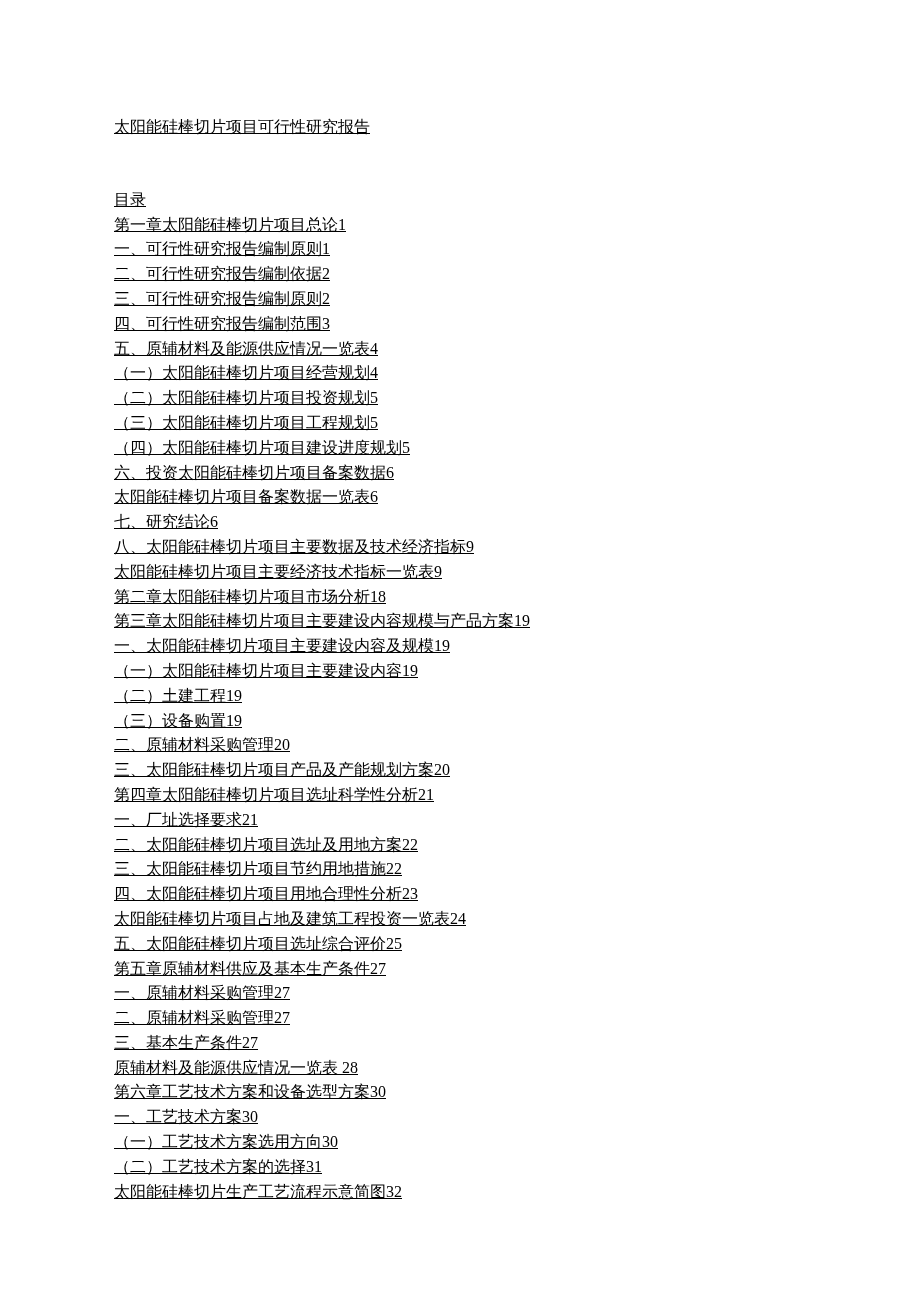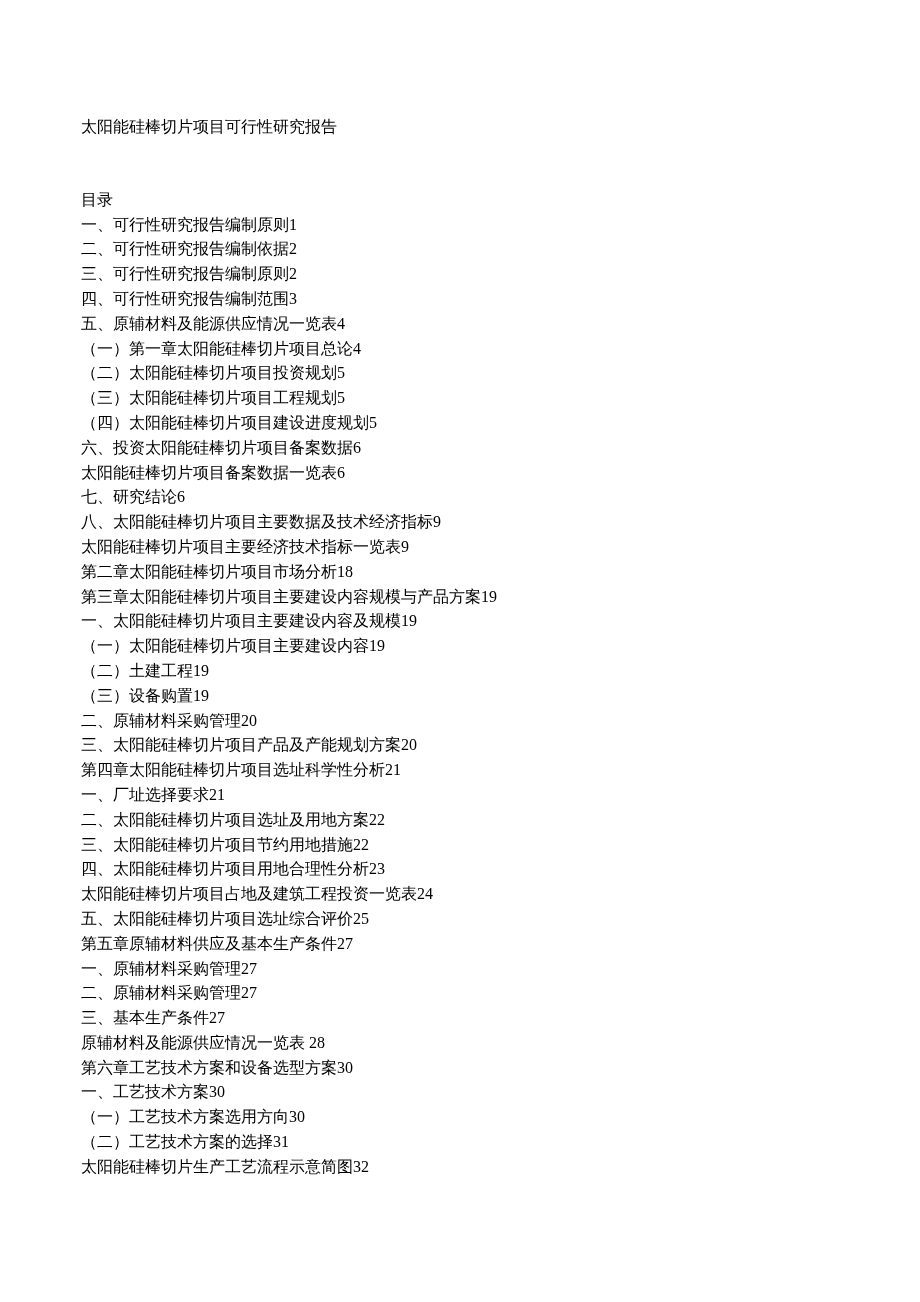--- a/index.html
+++ b/index.html
@@ -7,47 +7,49 @@
     padding: 0;
     background: #ffffff;
     font-family: "SimSun", "宋体", serif;
     font-size: 16px;
     color: #000000;
     line-height: 1.55;
   }
   .page {
     width: 819px;
     min-height: 1302px;
-    padding: 115px 150px 60px 81px;
+    padding: 115px 150px 60px 114px;
     box-sizing: border-box;
+    text-decoration: underline;
   }
   .title {
     margin-bottom: 48px;
   }
   .toc-heading {
     margin-bottom: 0;
     margin-top: 12px;
   }
   .toc-line {
     white-space: nowrap;
   }
 </style>
 </head>
 <body>
 
 <div class="page">
   <div class="title">太阳能硅棒切片项目可行性研究报告</div>
   <div class="toc-heading">目录</div>
   <div class="toc-list" id="toc-list">
+      <div class="toc-line"><span>第一章太阳能硅棒切片项目总论</span><span>1</span></div>
       <div class="toc-line"><span>一、可行性研究报告编制原则</span><span>1</span></div>
       <div class="toc-line"><span>二、可行性研究报告编制依据</span><span>2</span></div>
       <div class="toc-line"><span>三、可行性研究报告编制原则</span><span>2</span></div>
       <div class="toc-line"><span>四、可行性研究报告编制范围</span><span>3</span></div>
       <div class="toc-line"><span>五、原辅材料及能源供应情况一览表</span><span>4</span></div>
-      <div class="toc-line"><span>（一）第一章太阳能硅棒切片项目总论</span><span>4</span></div>
+      <div class="toc-line"><span>（一）太阳能硅棒切片项目经营规划</span><span>4</span></div>
       <div class="toc-line"><span>（二）太阳能硅棒切片项目投资规划</span><span>5</span></div>
       <div class="toc-line"><span>（三）太阳能硅棒切片项目工程规划</span><span>5</span></div>
       <div class="toc-line"><span>（四）太阳能硅棒切片项目建设进度规划</span><span>5</span></div>
       <div class="toc-line"><span>六、投资太阳能硅棒切片项目备案数据</span><span>6</span></div>
       <div class="toc-line"><span>太阳能硅棒切片项目备案数据一览表</span><span>6</span></div>
       <div class="toc-line"><span>七、研究结论</span><span>6</span></div>
       <div class="toc-line"><span>八、太阳能硅棒切片项目主要数据及技术经济指标</span><span>9</span></div>
       <div class="toc-line"><span>太阳能硅棒切片项目主要经济技术指标一览表</span><span>9</span></div>
       <div class="toc-line"><span>第二章太阳能硅棒切片项目市场分析</span><span>18</span></div>
       <div class="toc-line"><span>第三章太阳能硅棒切片项目主要建设内容规模与产品方案</span><span>19</span></div>

